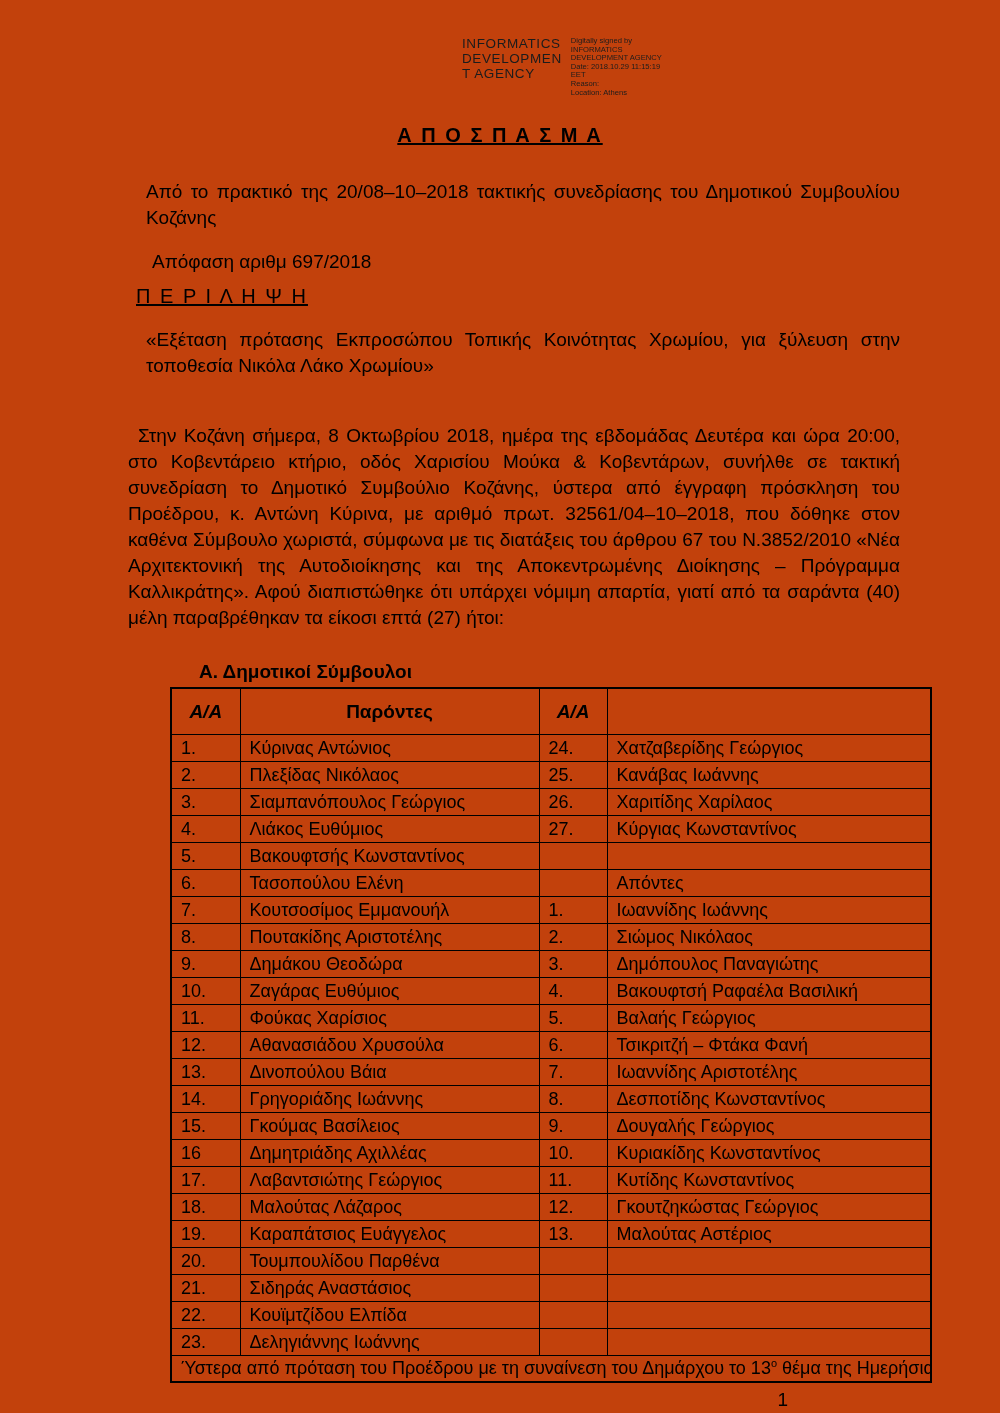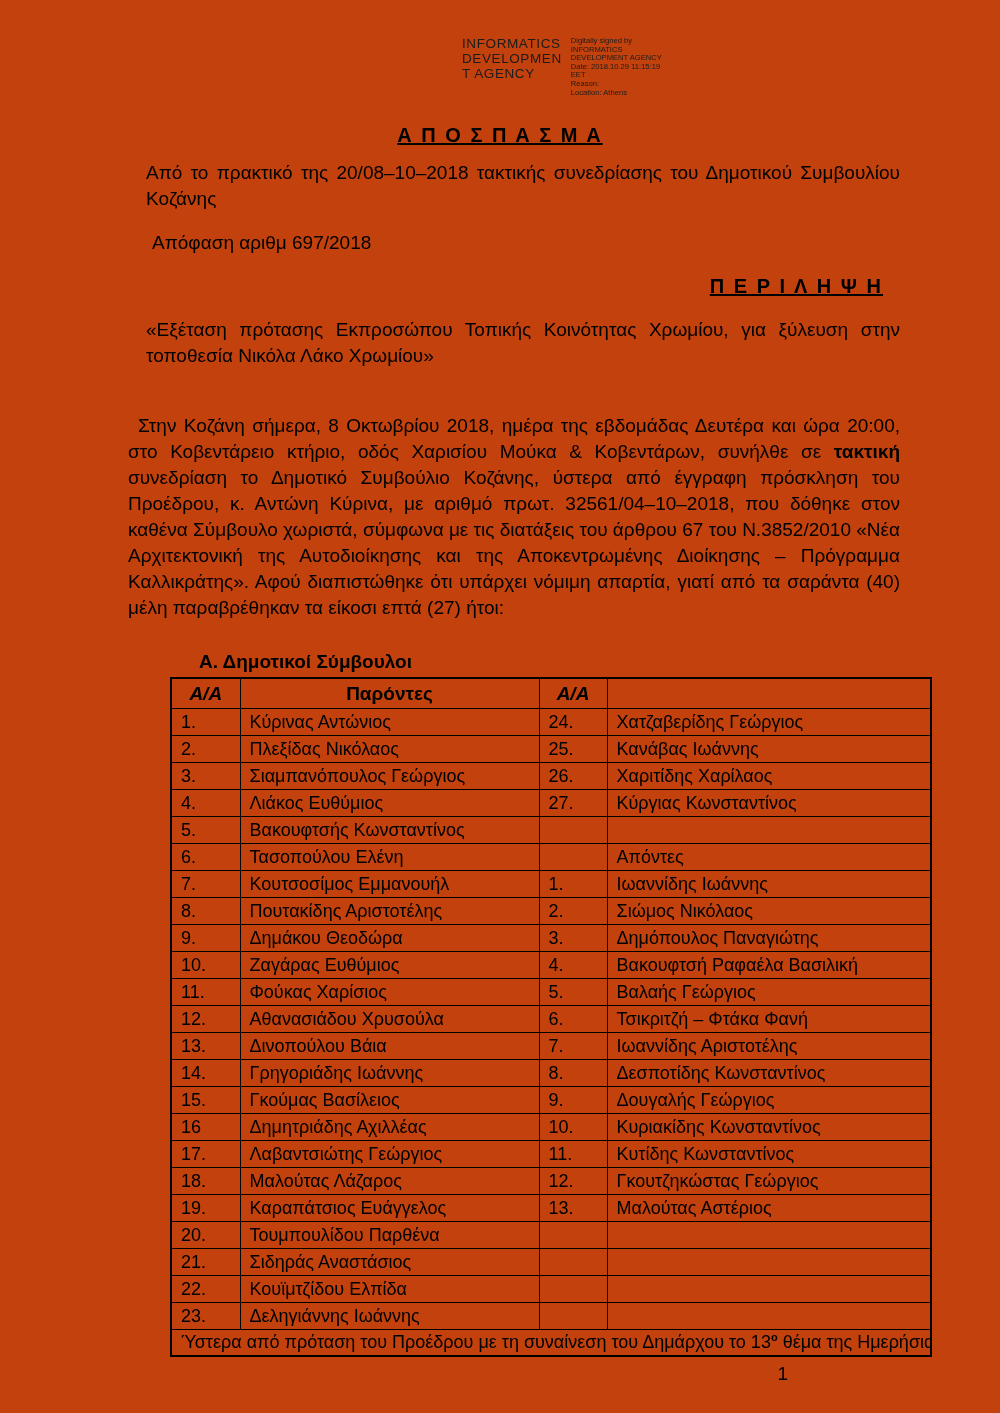--- a/index.html
+++ b/index.html
@@ -44,35 +44,35 @@
     text-decoration:underline;
     letter-spacing:2px;
     margin-top:24px;
   }
   .content{
     margin:0 100px 0 128px;
     font-size:19px;
     line-height:26px;
   }
   .intro{
-    margin:13px 0 0 0;
+    margin:32px 0 0 0;
     padding-left:18px;
     text-align:justify;
   }
   .decision-no{
     margin:18px 0 0 0;
     padding-left:24px;
   }
   .summary-heading{
-    text-align:right;
+    text-align:left;
     font-size:20px;
-    font-weight:bold;
+    font-weight:normal;
     text-decoration:underline;
     letter-spacing:2px;
-    margin:17px;
+    margin:8px;
   }
   .summary-text{
     margin:18px 0 0 0;
     padding-left:18px;
     text-align:justify;
   }
   .body-par{
     margin:44px 0 0 0;
     text-align:justify;
     text-indent:10px;
@@ -99,21 +99,21 @@
     text-align:left;
     overflow:hidden;
     white-space:nowrap;
     vertical-align:middle;
   }
   table.council th{
     height:29px;
     font-weight:bold;
     text-align:center;
     font-size:19px;
-    padding:0;
+    padding:8px;
   }
   table.council th.aa{font-style:italic;}
   td.bold-cell{font-weight:bold;}
   td.note-cell{
     white-space:normal;
     height:auto;
     font-size:18.5px;
     line-height:25px;
     padding:1px 8px 2px 8px;
     text-align:justify;
@@ -122,21 +122,21 @@
   td.note-cell sup{
     font-size:11px;
     line-height:0;
     vertical-align:super;
   }
   .page-number{
     margin:4px 112px 0 0;
     text-align:right;
     font-size:19px;
   }
-  b.seg{font-weight:bold;}
+  b.seg{font-weight:normal;}
 </style>
 </head>
 <body>
 
 <div class="page">
 
   <div class="sig">
     <div class="sig-agency">INFORMATICS
 DEVELOPMEN
 T AGENCY</div>

